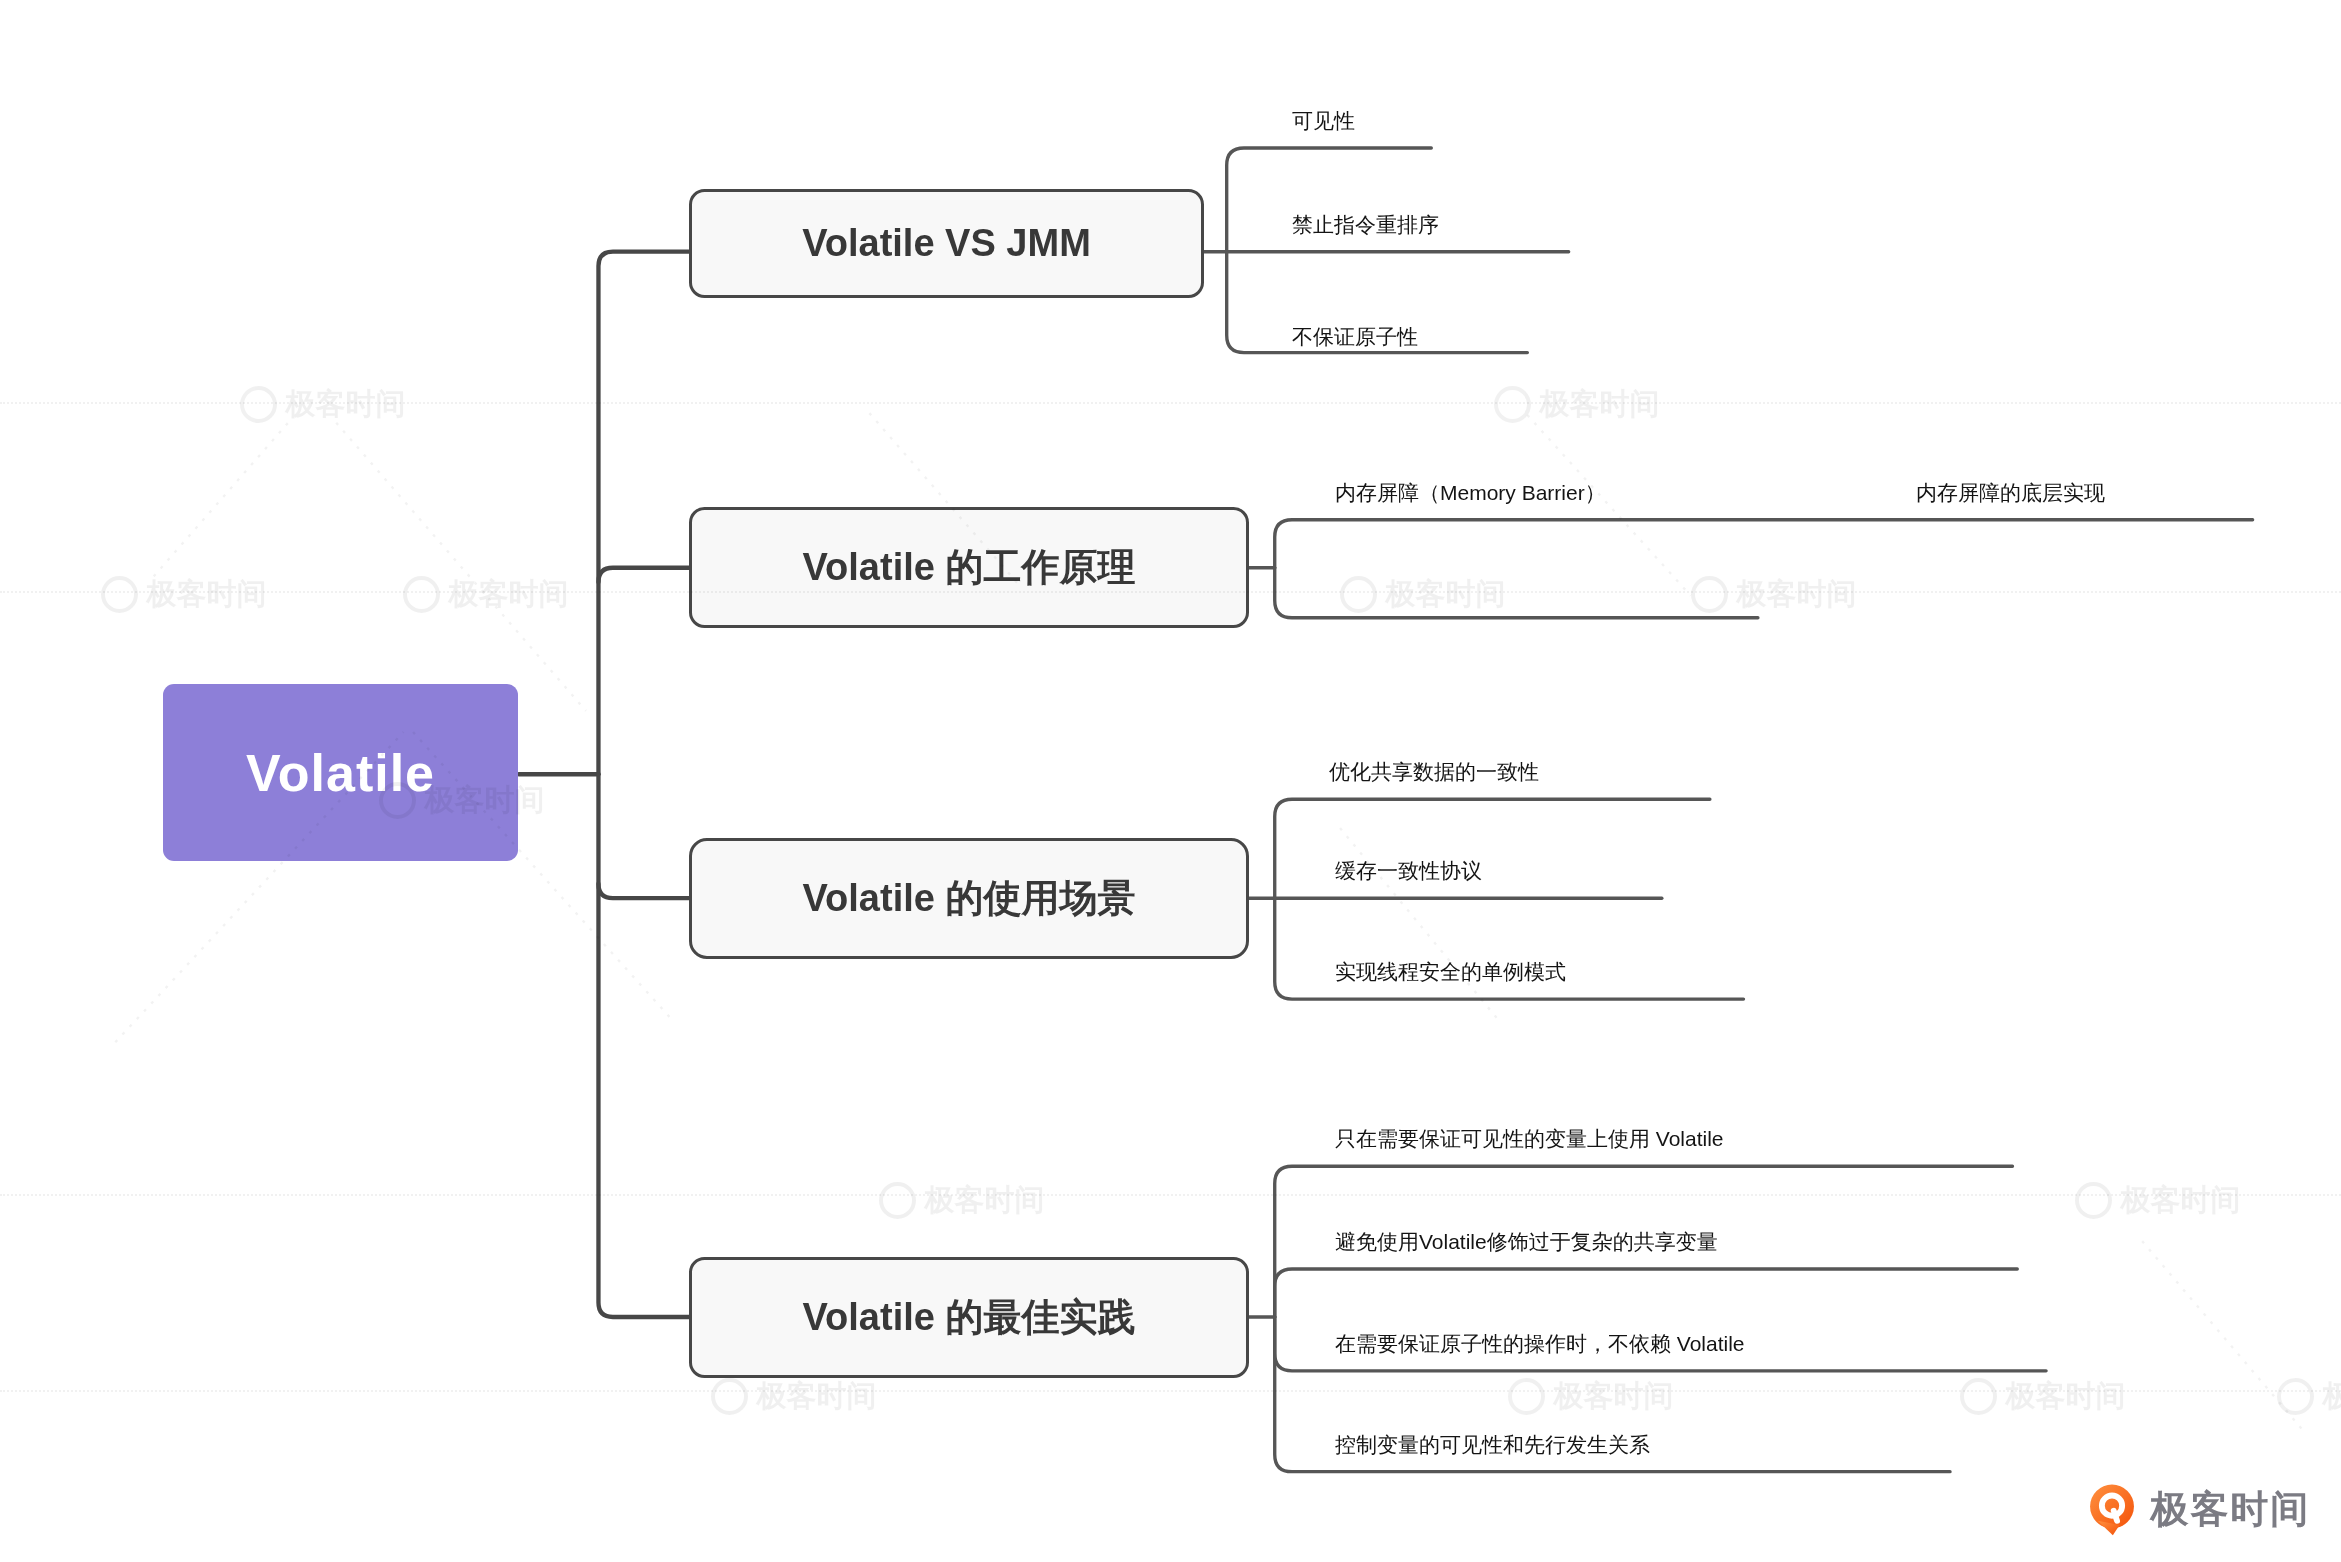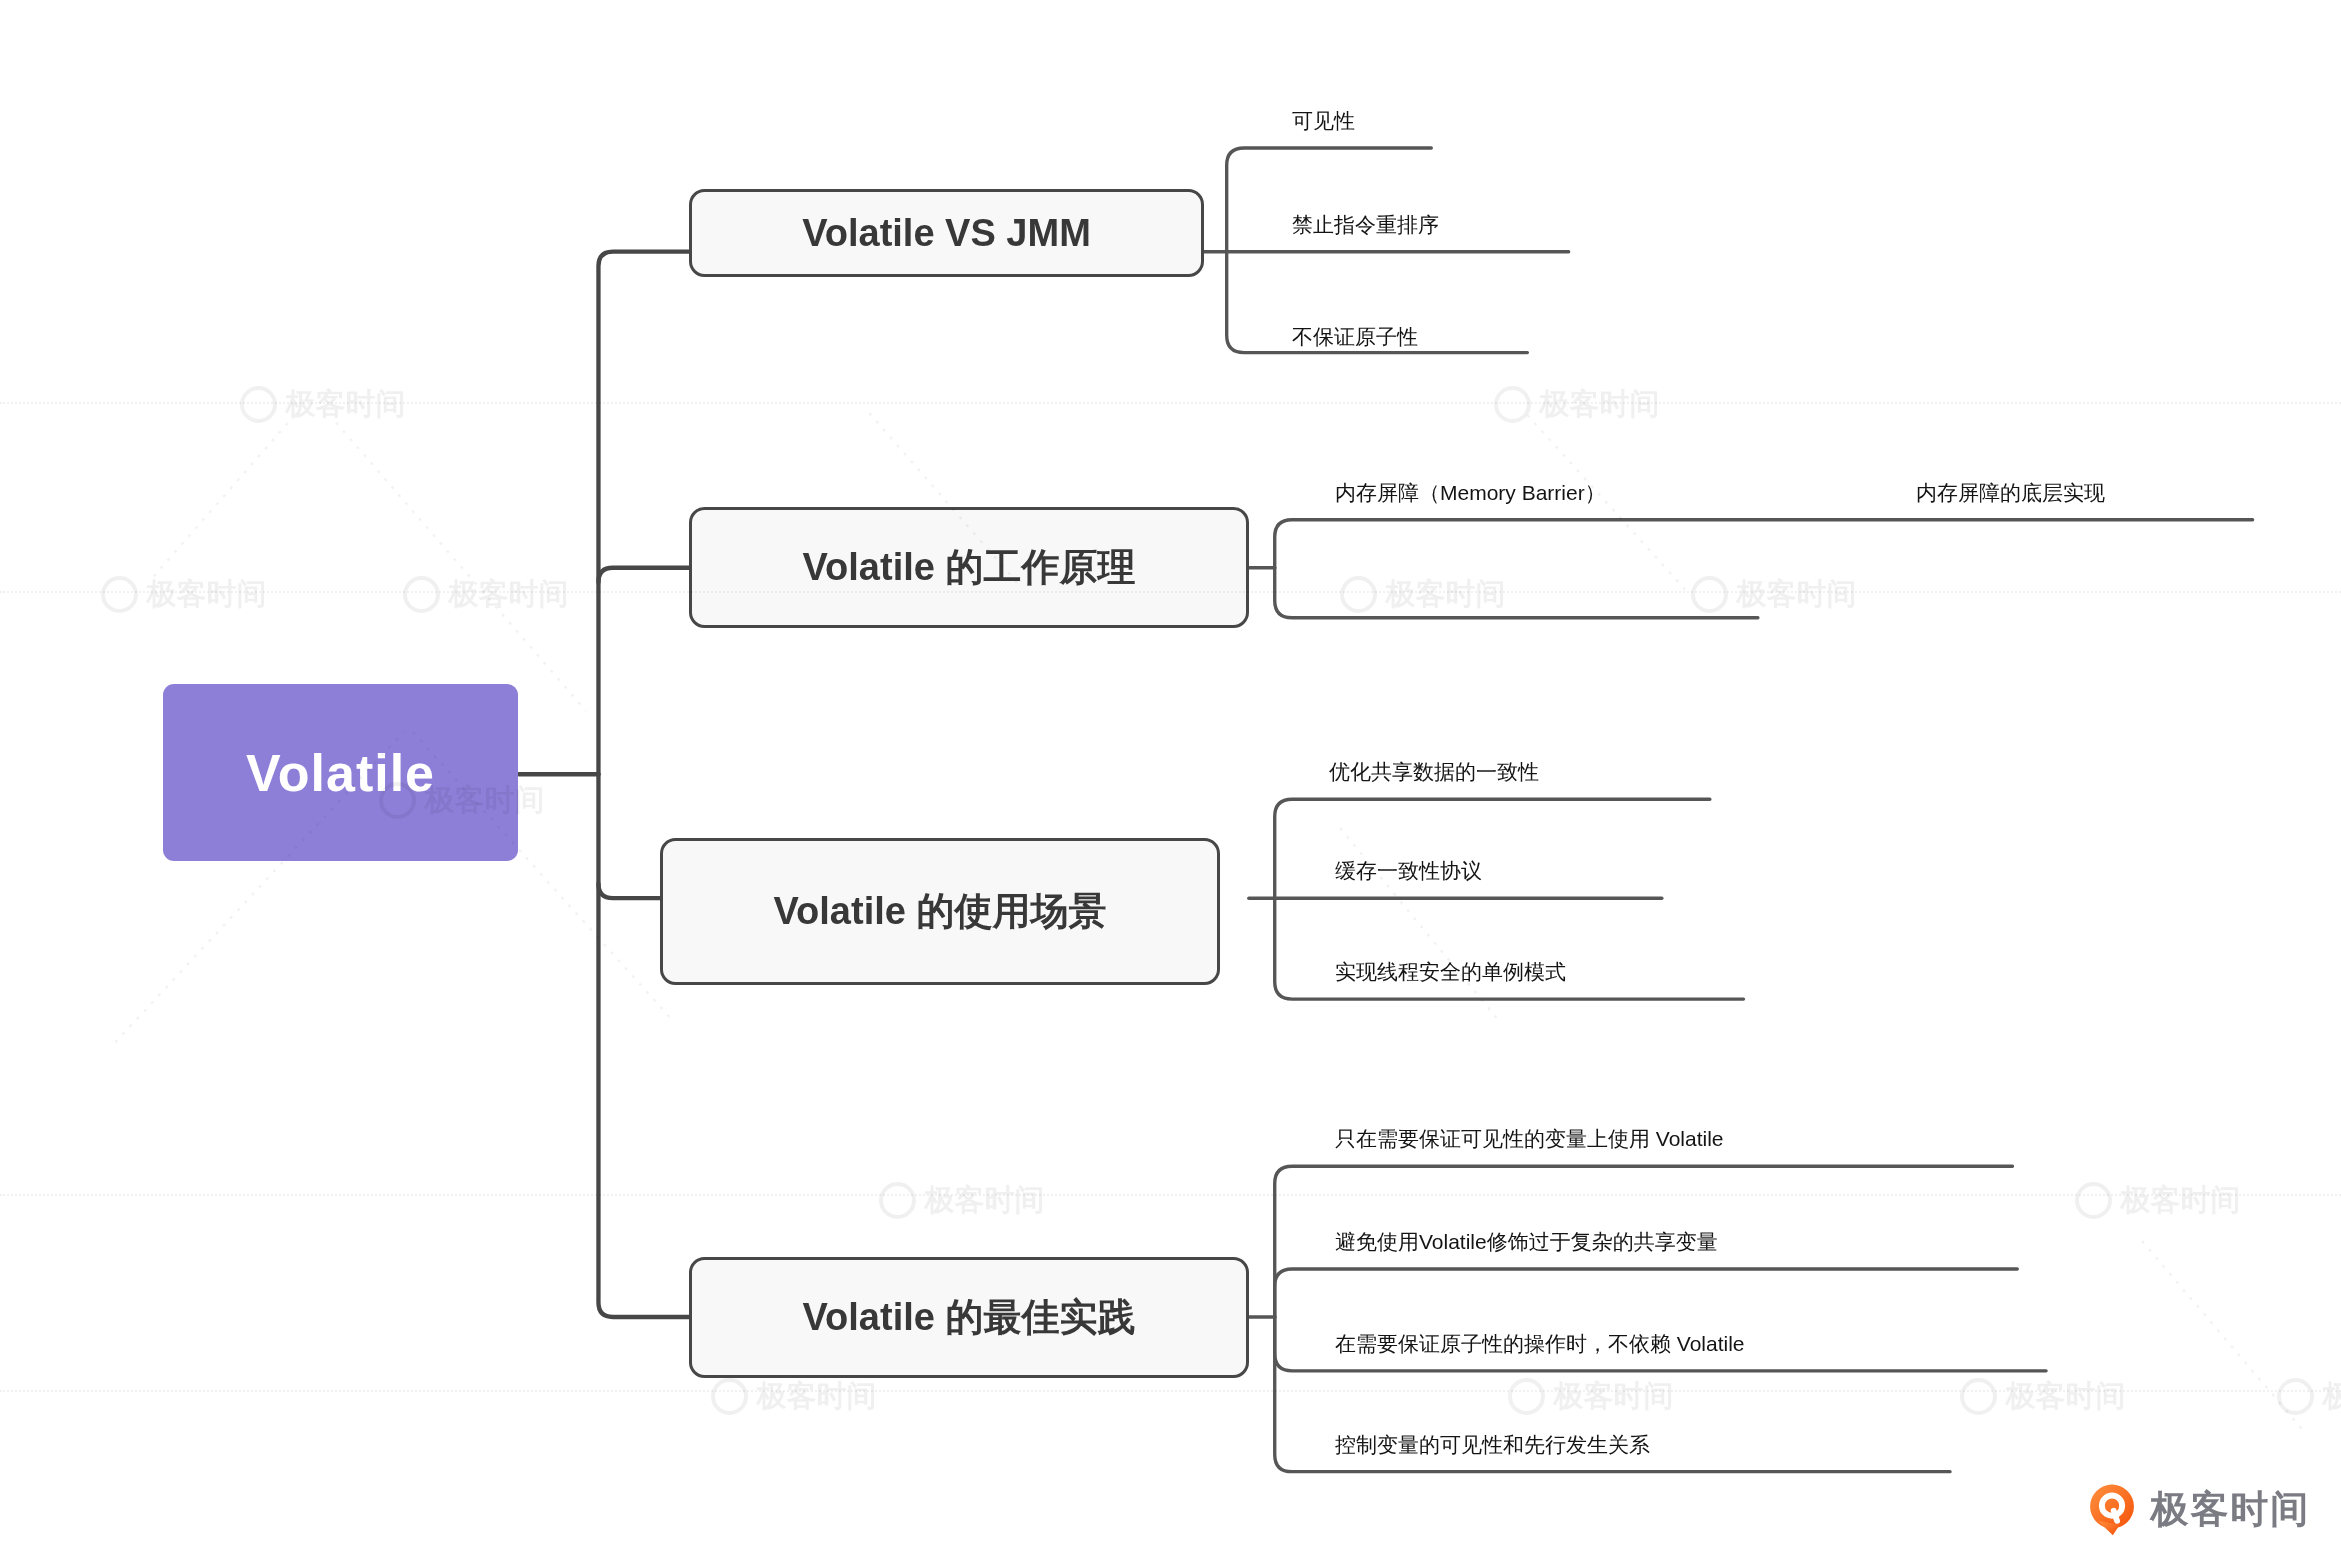--- a/index.html
+++ b/index.html
@@ -13,23 +13,23 @@
 
   
   .root-node{position:absolute;left:163px;top:684px;width:355px;height:177px;
     background:#8D7FD8;border-radius:11px;display:flex;align-items:center;justify-content:center;
     color:#ffffff;font-size:52px;font-weight:bold;z-index:3;letter-spacing:1px;}
 
   
   .topic{position:absolute;background:#f8f8f8;border:3.8px solid #474747;border-radius:15.4px;
     display:flex;align-items:center;justify-content:center;color:#383838;
     font-size:38px;font-weight:bold;z-index:3;box-sizing:border-box;}
-  .topic.t1{left:689px;top:189px;width:515px;height:88px;}
+  .topic.t1{left:689px;top:189px;width:515px;height:109px;}
   .topic.t2{left:689px;top:507px;width:560px;height:121px;}
-  .topic.t3{left:660px;top:838px;width:560px;height:147px;}
+  .topic.t3{left:689px;top:838px;width:560px;height:121px;border-radius:18px;}
   .topic.t4{left:689px;top:1257px;width:560px;height:121px;}
 
   
   .leaf{position:absolute;height:42px;line-height:42px;font-size:21px;color:#141414;
     white-space:nowrap;z-index:3;}
 
   
   .wm-layer{position:absolute;inset:0;z-index:4;pointer-events:none;}
   .wm{position:absolute;display:flex;align-items:center;gap:8.6px;color:#000;opacity:0.055;
       font-size:30px;font-weight:bold;white-space:nowrap;}

